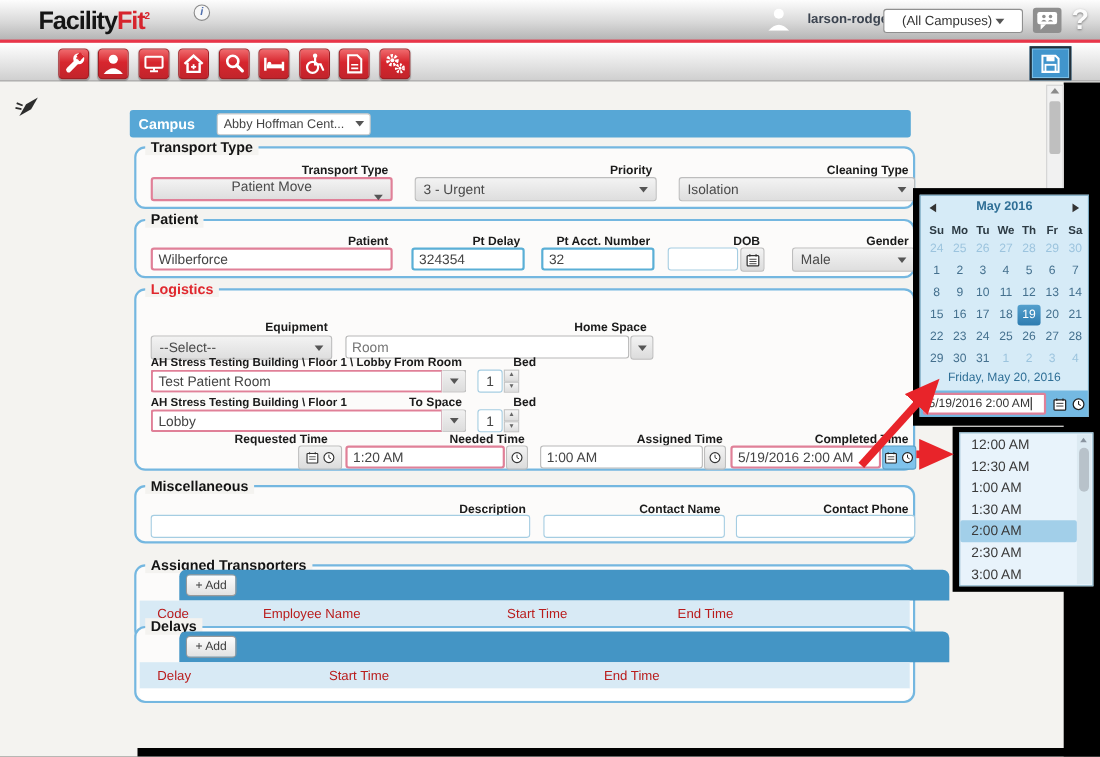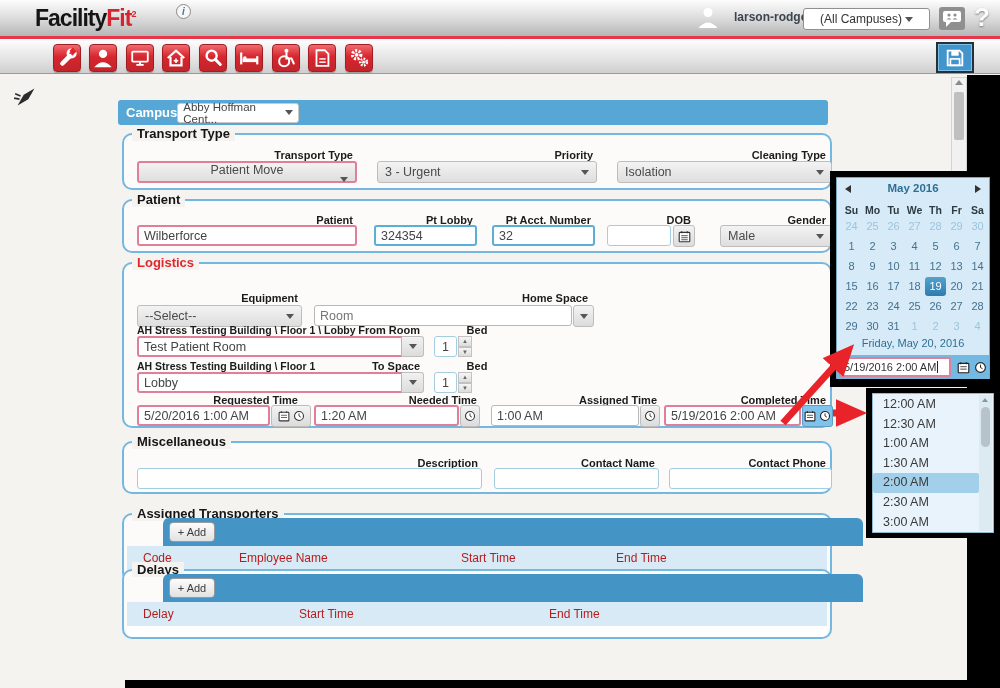--- a/index.html
+++ b/index.html
@@ -41,21 +41,21 @@
   
   .black-right { position:absolute; left:967px; top:75px; width:33px; height:613px; background:#000; }
   .black-bottom { position:absolute; left:125px; top:680px; width:875px; height:8px; background:#000; }
   .vscroll { position:absolute; left:951px; top:77px; width:16px; height:104px; background:#f1f1f1; border:1px solid #d3d3d3; }
   .vscroll .arr { position:absolute; top:2px; left:3px; width:0; height:0; border-left:4px solid transparent; border-right:4px solid transparent; border-bottom:5px solid #8a8a8a; }
   .vscroll .thumb { position:absolute; top:14px; left:2px; width:10px; height:48px; background:#bfbfbf; border-radius:2px; }
 
   
   .campusbar { position:absolute; left:118px; top:100px; width:710px; height:25px; background:#57a7d6; border-radius:3px; display:flex; align-items:center; }
   .campusbar .cl { color:#fff; font-size:13px; font-weight:bold; margin-left:8px; }
-  .campus-combo { margin-left:0; width:122px; height:20px; background:#fff; border:1px solid #c9c9c9; border-radius:3px;
+  .campus-combo { margin-left:20px; width:140px; height:20px; background:#fff; border:1px solid #c9c9c9; border-radius:3px;
                   display:flex; align-items:center; padding:0 5px; font-size:11.5px; color:#444; }
   .campus-combo .tri { margin-left:auto; width:0; height:0; border-left:4px solid transparent; border-right:4px solid transparent; border-top:5px solid #555; }
 
   
   .fs { position:absolute; left:122px; width:710px; border:2px solid #74b7e0; border-radius:10px; background:#fcfbfa; }
   .fs-title { position:absolute; top:-9px; left:8px; background:#f4f3f0; padding:0 5px; font-size:13px; font-weight:bold; color:#141414; }
   .fs-title.red { color:#e0282e; }
   .lbl { position:absolute; font-size:11px; font-weight:bold; color:#1b1b1b; white-space:nowrap; }
 
   .tin { position:absolute; height:21px; background:#fff; border:1px solid #b8b8b8; border-radius:3px;
@@ -277,21 +277,21 @@
     </div>
     <div class="gsel" style="left:493px; top:26px; width:215px;">
       <span>Isolation</span>
         <span class="tri"></span>
     </div>
   </div>
 
   <div class="fs" style="top:199px; height:54px;">
     <div class="fs-title">Patient</div>
     <div class="lbl" style="top:13px; right:477px;">Patient</div>
-    <div class="lbl" style="top:13px; right:357px;">Pt Lobby</div>
+    <div class="lbl" style="top:13px; right:357px;">Pt Delay</div>
     <div class="lbl" style="top:13px; right:239px;">Pt Acct. Number</div>
     <div class="lbl" style="top:13px; right:139px;">DOB</div>
     <div class="lbl" style="top:13px; right:4px;">Gender</div>
     <input class="tin pink" style="left: 13px; top: 24px; width: 220px;" value="Wilberforce">
     <input class="tin blue" style="left: 250px; top: 24px; width: 103px;" value="324354">
     <input class="tin blue" style="left: 368px; top: 24px; width: 103px;" value="32">
     <input class="tin lblue" style="left: 483px; top: 24px; width: 64px;">
     <div class="iconbox" style="left:549px; top:24px; width:22px;">
       <svg width="13" height="13" viewBox="0 0 16 16">
         <rect x="1.5" y="3" width="13" height="11.5" rx="1" fill="#fff" stroke="#333" stroke-width="1.4"></rect>
@@ -354,21 +354,20 @@
     <div class="spin" style="left:334px; top:108px;">
       <button>▲</button>
         <button>▼</button>
     </div>
 
     <div class="lbl" style="top:130px; right:532px;">Requested Time</div>
     <div class="lbl" style="top:130px; right:353px;">Needed Time</div>
     <div class="lbl" style="top:130px; right:173px;">Assigned Time</div>
     <div class="lbl" style="top:130px; right:4px;">Completed Time</div>
 
-    <input class="tin pink" style="left: 13px; top: 141px; width: 133px;" value="5/20/2016 1:00 AM">
     <div class="iconbox" style="left:147px; top:141px; width:40px;">
       <svg width="12" height="12" viewBox="0 0 16 16">
           <rect x="1.5" y="3" width="13" height="11.5" rx="1" fill="#fff" stroke="#333" stroke-width="1.4"></rect>
           <line x1="4.5" y1="1.5" x2="4.5" y2="4" stroke="#333" stroke-width="1.4"></line>
           <line x1="11.5" y1="1.5" x2="11.5" y2="4" stroke="#333" stroke-width="1.4"></line>
           <line x1="4" y1="7" x2="12" y2="7" stroke="#333" stroke-width="1"></line>
           <line x1="4" y1="10" x2="12" y2="10" stroke="#333" stroke-width="1"></line>
         </svg>
       <svg width="12" height="12" viewBox="0 0 16 16">
           <circle cx="8" cy="8" r="6" fill="#fff" stroke="#333" stroke-width="1.4"></circle>

